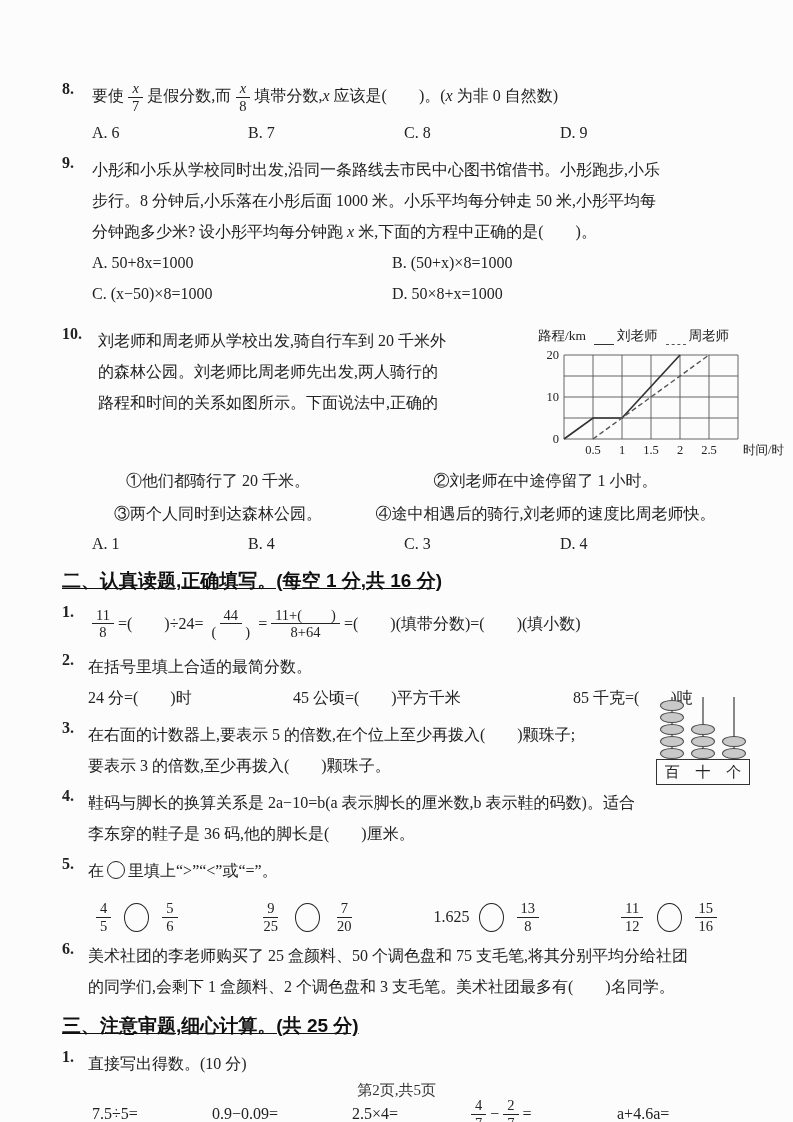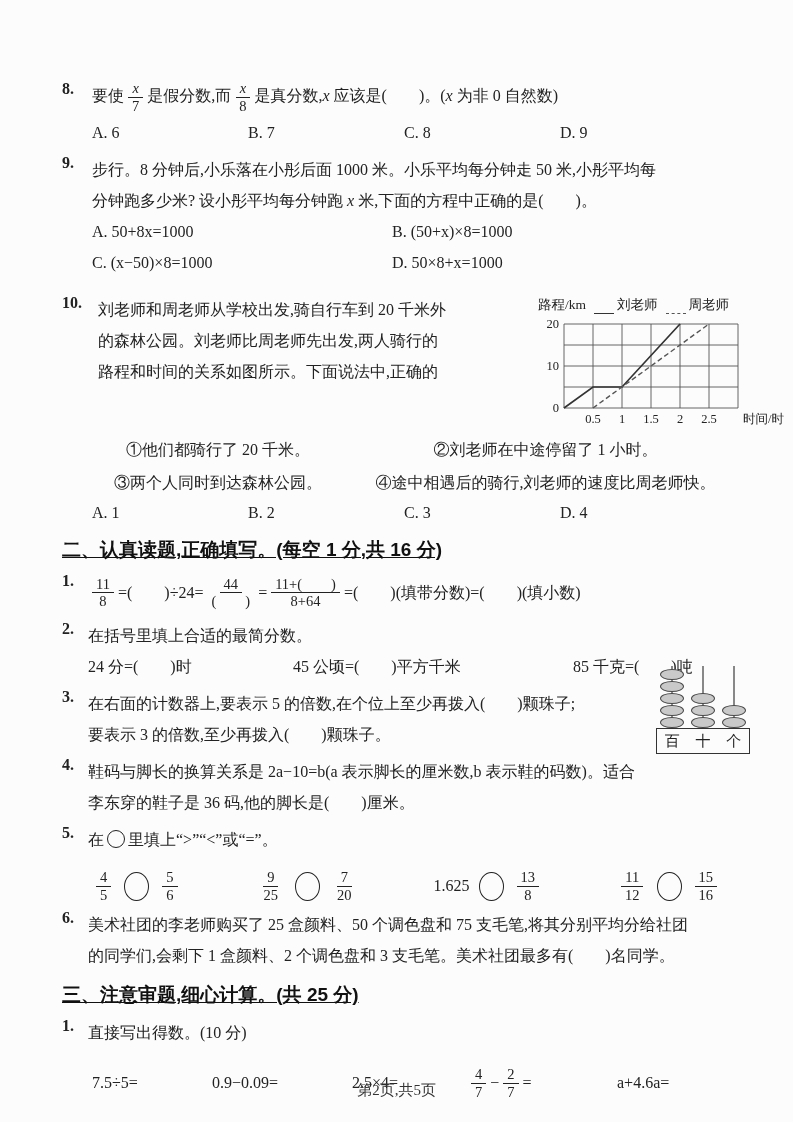--- a/index.html
+++ b/index.html
@@ -110,35 +110,36 @@
     <div class="q">
       <div class="hang">
         <span class="qnum" data-bind="q8.num">8.</span>
         <div class="qbody tline">
           <span data-bind="q8.s1">要使</span><span class="frac">
               <span class="fn var" data-bind="q8.f1n">x</span>
               <span class="fd" data-bind="q8.f1d">7</span>
             </span><span data-bind="q8.s2">是假分数,而</span><span class="frac">
               <span class="fn var" data-bind="q8.f2n">x</span>
               <span class="fd" data-bind="q8.f2d">8</span>
-            </span><span data-bind="q8.s3a">是真分数,</span><span class="var" data-bind="q8.v">x</span><span data-bind="q8.s3b"> 应该是(　　)。(</span><span class="var" data-bind="q8.v">x</span><span data-bind="q8.s3c"> 为非 0 自然数)</span>
+            </span><span data-bind="q8.s3a">填带分数,</span><span class="var" data-bind="q8.v">x</span><span data-bind="q8.s3b"> 应该是(　　)。(</span><span class="var" data-bind="q8.v">x</span><span data-bind="q8.s3c"> 为非 0 自然数)</span>
         </div>
       </div>
       <div class="opt-row">
         <span class="opt" data-bind="q8.options.0">A. 6</span>
         <span class="opt" data-bind="q8.options.1">B. 7</span>
         <span class="opt" data-bind="q8.options.2">C. 8</span>
         <span class="opt" data-bind="q8.options.3">D. 9</span>
       </div>
     </div>
 
     <div class="q">
       <div class="hang">
         <span class="qnum" data-bind="q9.num">9.</span>
         <div class="qbody">
+          <div class="tline" data-bind="q9.line1">小彤和小乐从学校同时出发,沿同一条路线去市民中心图书馆借书。小彤跑步,小乐</div>
           <div class="tline" data-bind="q9.line2">步行。8 分钟后,小乐落在小彤后面 1000 米。小乐平均每分钟走 50 米,小彤平均每</div>
           <div class="tline"><span data-bind="q9.line3a">分钟跑多少米? 设小彤平均每分钟跑 </span><span class="var" data-bind="q9.v">x</span><span data-bind="q9.line3b"> 米,下面的方程中正确的是(　　)。</span></div>
         </div>
       </div>
       <div class="opt-grid">
         <span data-bind="q9.options.0">A. 50+8x=1000</span>
         <span data-bind="q9.options.1">B. (50+x)×8=1000</span>
         <span data-bind="q9.options.2">C. (x−50)×8=1000</span>
         <span data-bind="q9.options.3">D. 50×8+x=1000</span>
       </div>
@@ -196,21 +197,21 @@
         </div>
       </div>
       <div class="st-grid">
         <span data-bind="q10.statements.0">①他们都骑行了 20 千米。</span>
         <span data-bind="q10.statements.1">②刘老师在中途停留了 1 小时。</span>
         <span data-bind="q10.statements.2">③两个人同时到达森林公园。</span>
         <span data-bind="q10.statements.3">④途中相遇后的骑行,刘老师的速度比周老师快。</span>
       </div>
       <div class="opt-row">
         <span class="opt" data-bind="q10.options.0">A. 1</span>
-        <span class="opt" data-bind="q10.options.1">B. 2</span>
+        <span class="opt" data-bind="q10.options.1">B. 4</span>
         <span class="opt" data-bind="q10.options.2">C. 3</span>
         <span class="opt" data-bind="q10.options.3">D. 4</span>
       </div>
     </div>
 
     <div class="sec-title" data-bind="sec2.title">二、认真读题,正确填写。(每空 1 分,共 16 分)</div>
 
     <div class="item">
       <div class="hang">
         <span class="inum" data-bind="sec2.i1.num">1.</span>

